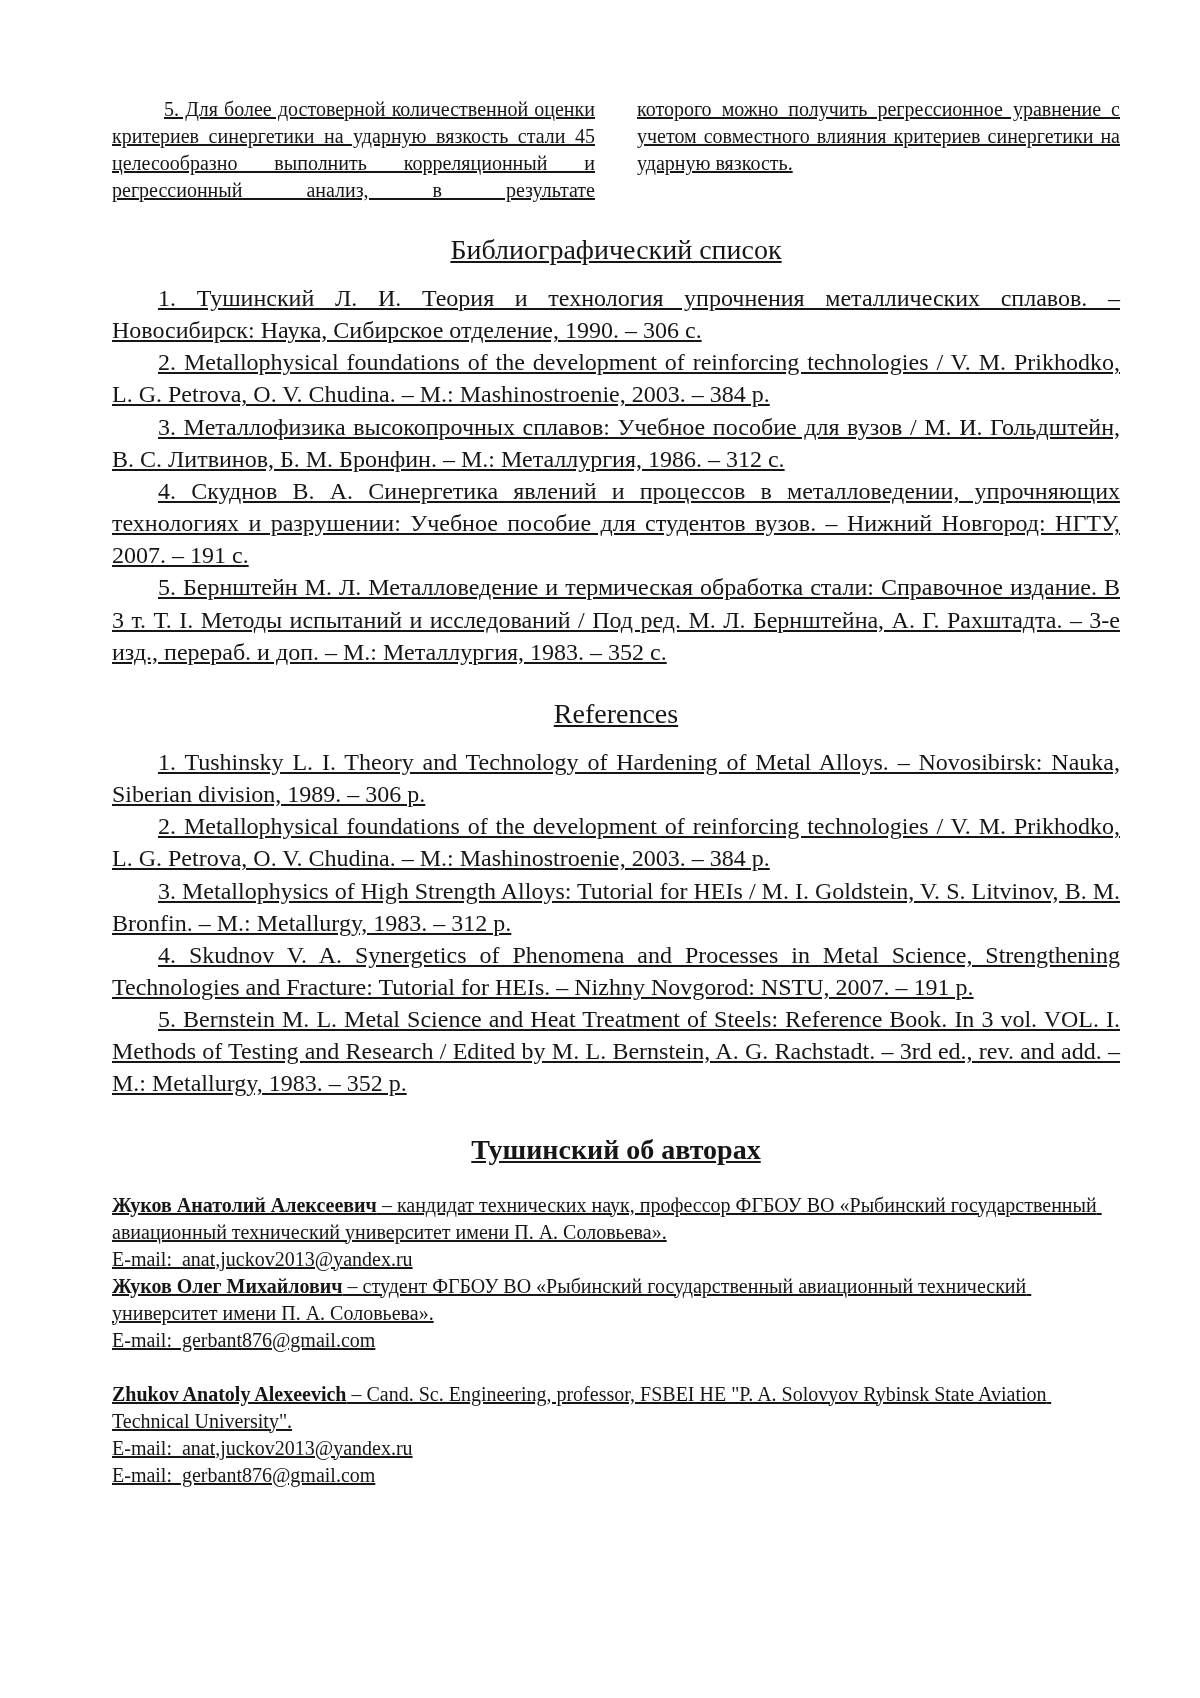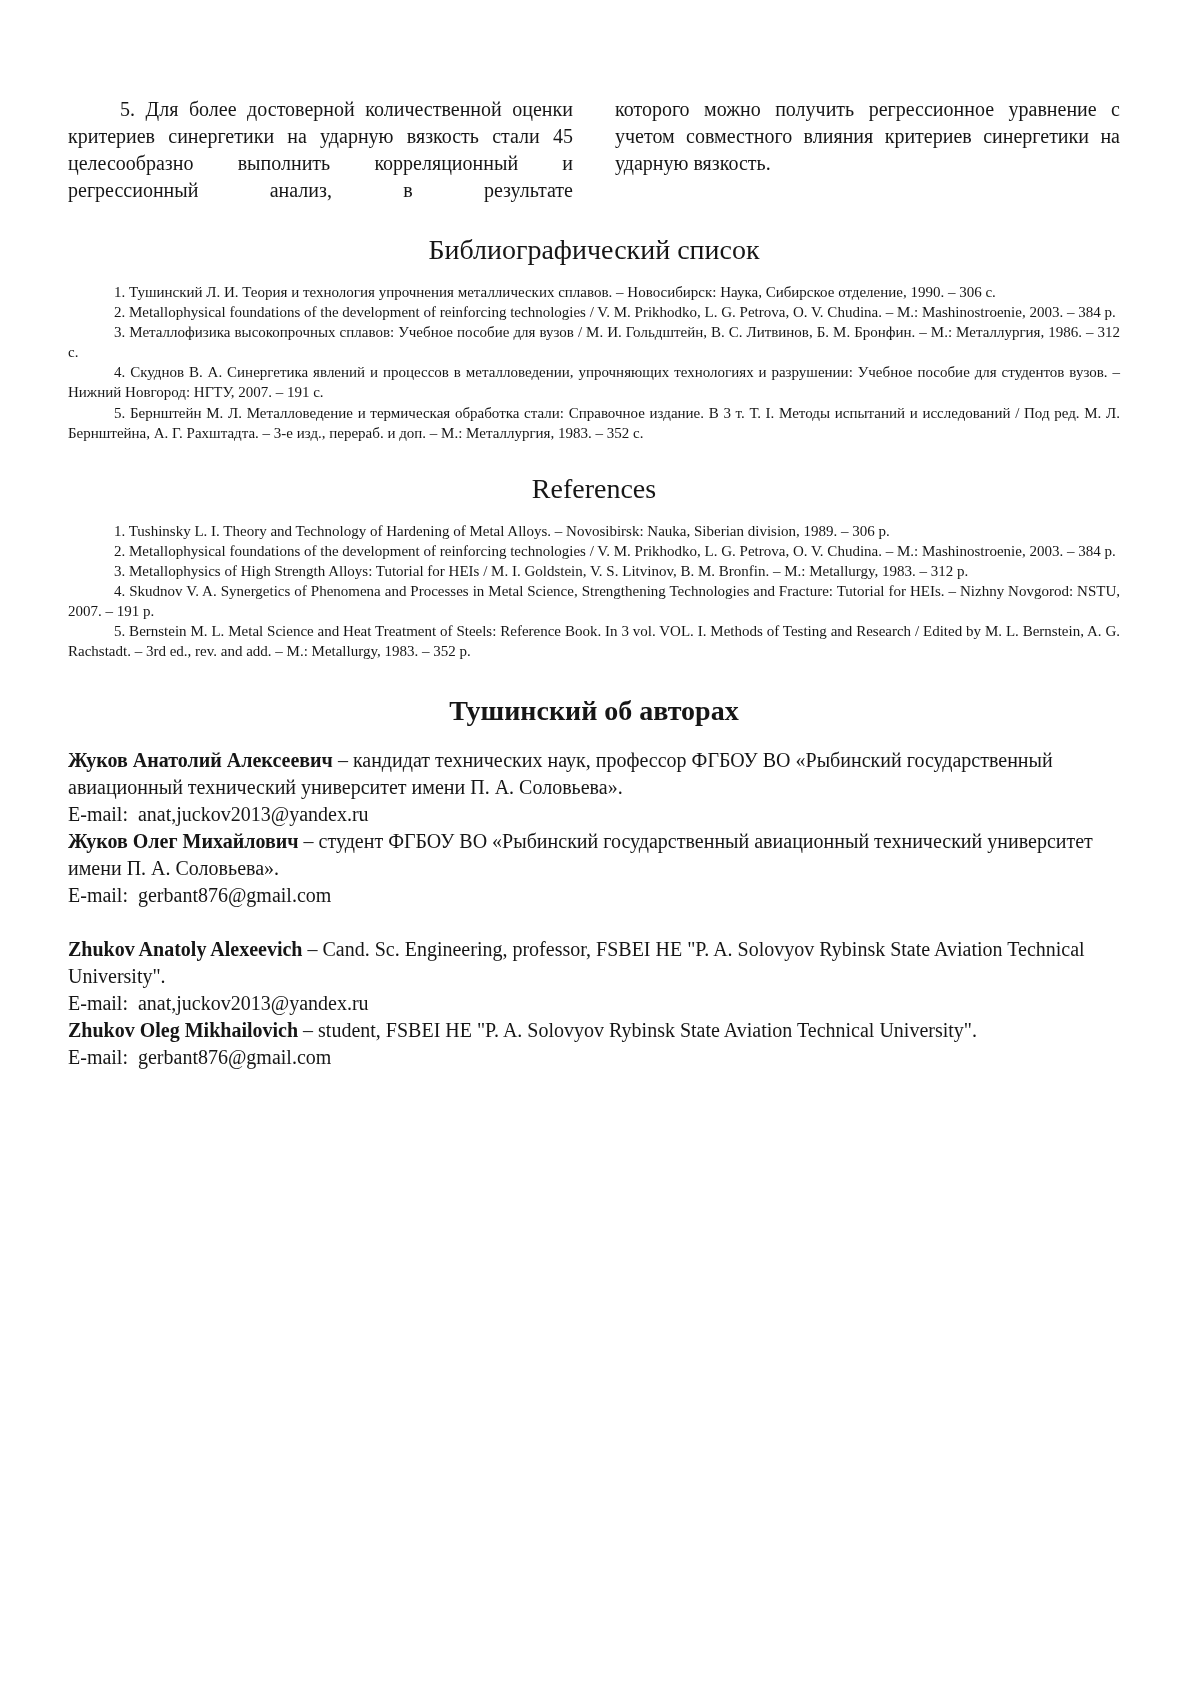--- a/index.html
+++ b/index.html
@@ -6,48 +6,48 @@
   .page {
     position:relative;
     width:1200px; height:1698px;
     margin:0 auto;
     background:#ffffff;
     font-family:"Liberation Serif", serif;
     color:#161616;
     overflow:hidden;
     box-sizing:border-box;
   }
-  .content { padding:96px 80px 0 68px; }
+  .content { padding:96px 80px 0 112px;text-decoration:underline; }
 
   
   .intro { display:flex; gap:42px; }
   .intro-col { flex:1; font-size:20px; line-height:1.35; }
   .intro-col p { margin:0; text-align:justify; }
   .intro-col.left p { text-indent:52px; text-align-last:justify; }
   .intro-col.right p { text-align-last:left; }
 
   
   .section-heading {
     text-align:center;
     font-size:28px;
     font-weight:normal;
     margin:30px 0 16px 0;
   }
   .section-heading.bold { font-weight:bold; margin-top:34px; }
 
   
-  .ref-list { font-size:15px; line-height:1.34; }
+  .ref-list { font-size:24px; line-height:1.34; }
   .ref-list p {
     margin:0;
     text-indent:46px;
     text-align:justify;
   }
 
   
-  .authors { margin-top:20px; font-size:20px; line-height:1.35; }
+  .authors { margin-top:26px; font-size:20px; line-height:1.35; }
   .author-group { margin:0 0 27px 0; }
   .author-line { margin:0; white-space:pre-wrap; }
   .author-line .b { font-weight:bold; }
 </style>
 </head>
 <body>
 
 <div class="page">
   <div class="content">
 
@@ -82,19 +82,18 @@
     <div class="authors" id="authors-block">
         <div class="author-group">
           <p class="author-line"><span class="b">Жуков Анатолий Алексеевич</span><span> – кандидат технических наук, профессор ФГБОУ ВО «Рыбинский государственный авиационный технический университет имени П. А. Соловьева».</span></p>
           <p class="author-line"><span>E-mail:  anat,juckov2013@yandex.ru</span></p>
           <p class="author-line"><span class="b">Жуков Олег Михайлович</span><span> – студент ФГБОУ ВО «Рыбинский государственный авиационный технический университет имени П. А. Соловьева».</span></p>
           <p class="author-line"><span>E-mail:  gerbant876@gmail.com</span></p>
         </div>
         <div class="author-group">
           <p class="author-line"><span class="b">Zhukov Anatoly Alexeevich</span><span> – Cand. Sc. Engineering, professor, FSBEI HE "P. A. Solovyov Rybinsk State Aviation Technical University".</span></p>
           <p class="author-line"><span>E-mail:  anat,juckov2013@yandex.ru</span></p>
-          <p class="author-line"><span class="b">Zhukov Oleg Mikhailovich</span><span> – student, FSBEI HE "P. A. Solovyov Rybinsk State Aviation Technical University".</span></p>
           <p class="author-line"><span>E-mail:  gerbant876@gmail.com</span></p>
         </div>
       </div>
 
   </div>
 </div>
 
 </body></html>

